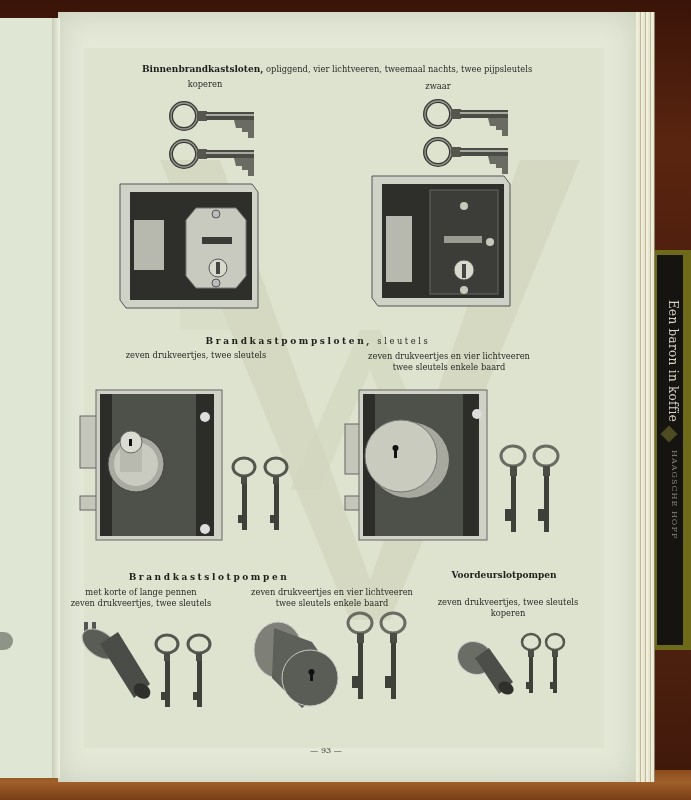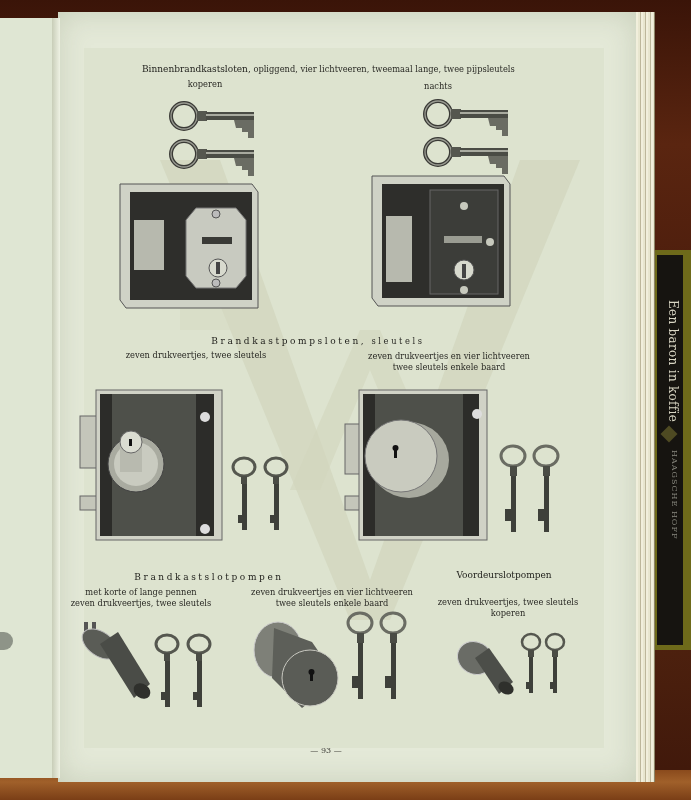--- a/index.html
+++ b/index.html
@@ -30,21 +30,21 @@
   #book-title{left:660px;top:300px;width:20px;height:120px;color:#d9d6c4;
     writing-mode:vertical-rl;font-size:12px;letter-spacing:.3px;white-space:nowrap;}
   #book-author{left:663px;top:450px;width:16px;height:150px;color:#8a8a80;
     writing-mode:vertical-rl;font-size:8px;letter-spacing:1px;white-space:nowrap;}
   #book-diamond{left:663px;top:428px;width:12px;height:12px;background:#4e4a22;transform:rotate(45deg);}
   
   #watermark{left:160px;top:160px;width:420px;height:460px;}
   
   .cap{position:absolute;font-size:8.3px;color:#2b2b26;white-space:nowrap;line-height:11px;}
   .center{text-align:center;transform:translateX(-50%);}
-  .title-b{font-weight:normal;font-size:9px;color:#1e1e1a;}
+  .title-b{font-weight:bold;font-size:9px;color:#1e1e1a;}
   .spaced{letter-spacing:2.6px;}
   .page-no{font-size:8px;color:#3a3a34;text-align:right;}
   svg{position:absolute;overflow:visible;}
 </style>
 </head>
 <body>
 
 <div id="table" class="abs"></div>
 <div id="table-bottom" class="abs"></div>
 
@@ -62,24 +62,24 @@
 <div id="print-area" class="abs"></div>
 
 <svg id="watermark" class="abs" viewBox="0 0 420 460" width="420" height="460">
   <polygon points="0,0 60,0 210,420 360,0 420,0 230,460 190,460" fill="#d2d6bd" opacity=".75"></polygon>
   <polygon points="130,330 160,330 210,210 260,330 290,330 220,170 200,170" fill="#d2d6bd" opacity=".6"></polygon>
   <rect x="20" y="130" width="60" height="40" fill="#d6dac2" opacity=".5"></rect>
 </svg>
 
 <div class="cap" style="left:142px;top:64px;">
   <span class="title-b">Binnenbrandkastsloten,</span>
-  <span>opliggend, vier lichtveeren, tweemaal lange, twee pijpsleutels</span>
+  <span>opliggend, vier lichtveeren, tweemaal nachts, twee pijpsleutels</span>
 </div>
 <div class="cap center" style="left:205px;top:79px;">koperen</div>
-<div class="cap center" style="left:438px;top:81px;">nachts</div>
+<div class="cap center" style="left:438px;top:81px;">zwaar</div>
 
 <svg style="left:168px;top:100px;" width="90" height="75">
   <g id="hkey">
     <circle cx="16" cy="16" r="13" fill="none" stroke="#3a3a36" stroke-width="4"></circle>
     <circle cx="16" cy="16" r="13" fill="none" stroke="#9a9c92" stroke-width="1.3"></circle>
     <rect x="29" y="11" width="10" height="10" fill="#55574f"></rect>
     <rect x="38" y="12" width="48" height="8" fill="#4a4c45"></rect>
     <rect x="38" y="14" width="48" height="2" fill="#a8aa9f"></rect>
     <polygon points="66,20 86,20 86,38 80,38 80,32 74,32 74,28 68,28" fill="#6a6c63"></polygon>
   </g>

